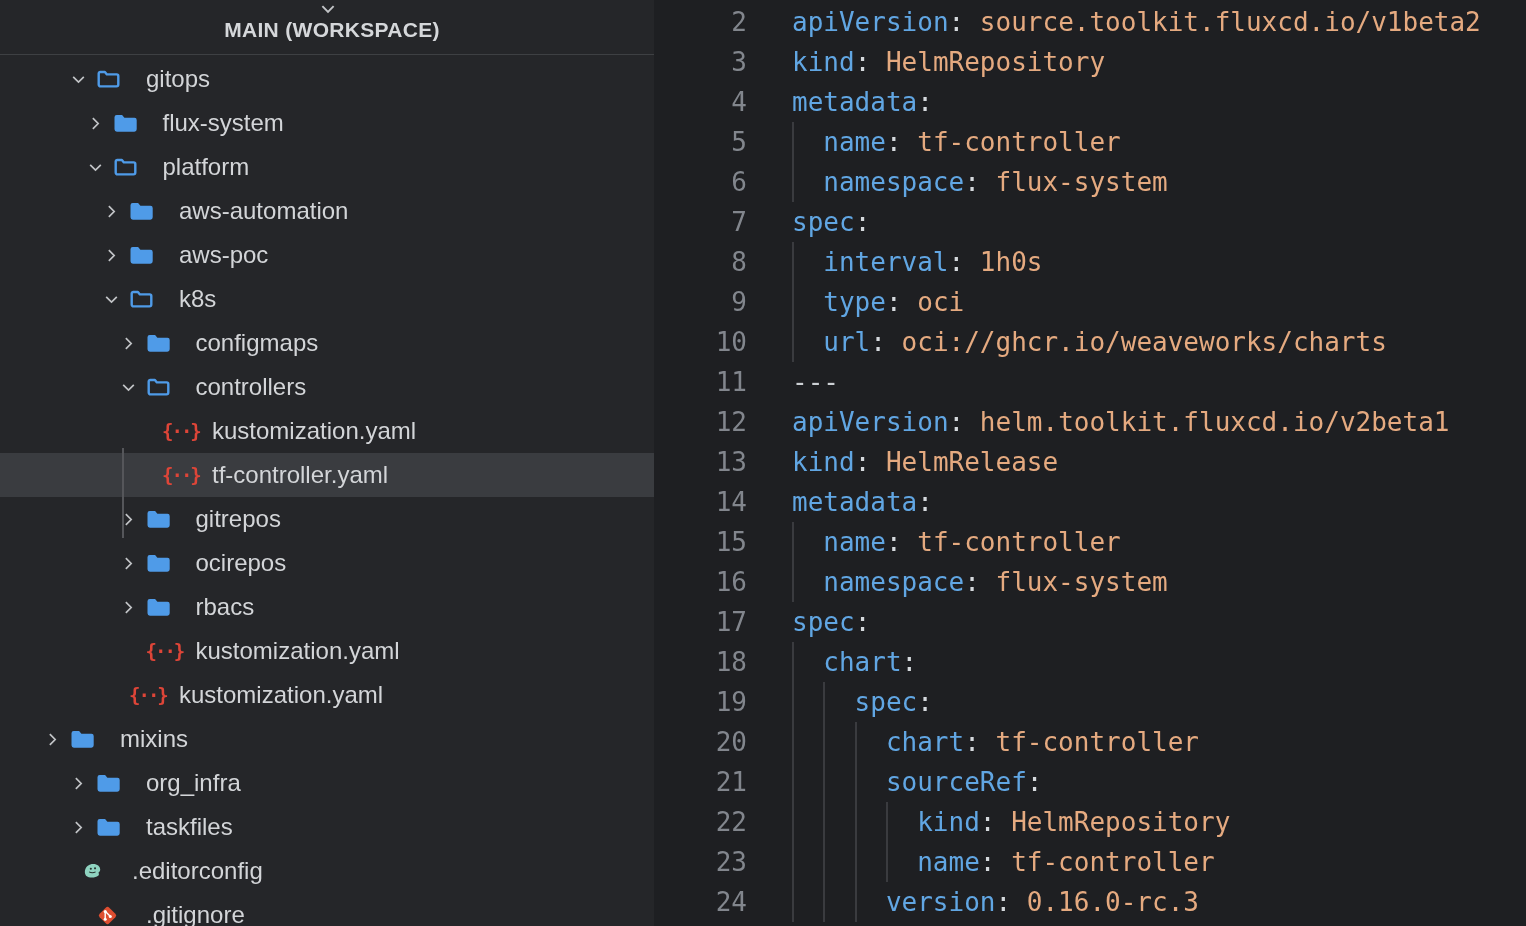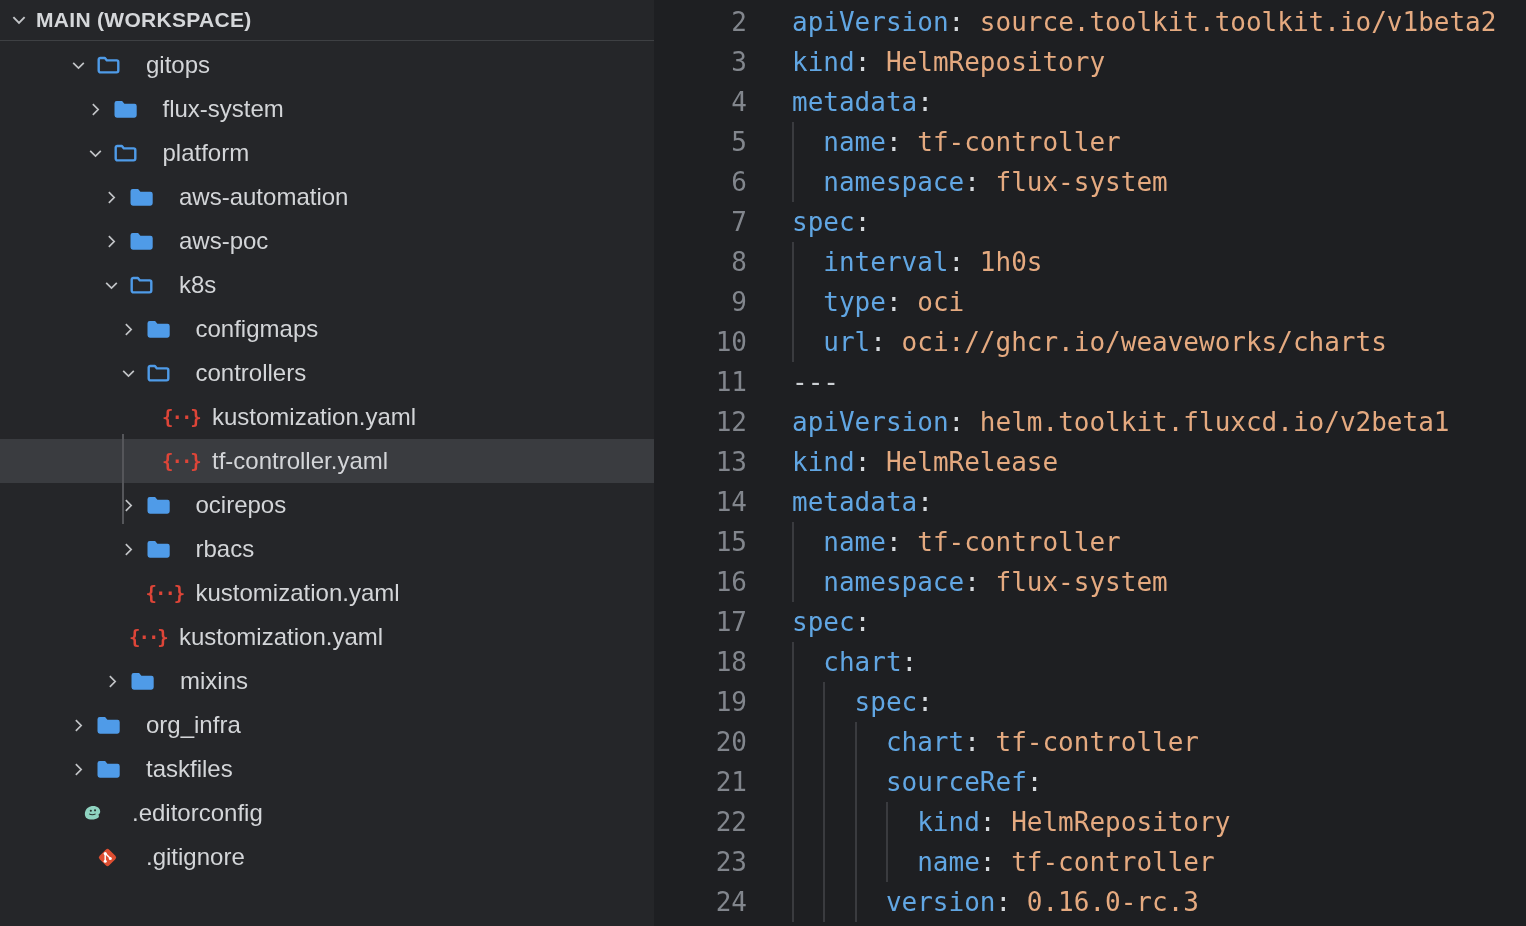--- a/index.html
+++ b/index.html
@@ -9,22 +9,22 @@
     --line-number:#82868d; --key-blue:#61a6e3; --punct:#d5d9dd;
     --value-orange:#e5aa80; --plain:#ccd0d4; --guide:#3a3b3f; --tree-guide:#55565a;
   }
   *{margin:0;padding:0;box-sizing:border-box;}
   html,body{width:1526px;height:926px;overflow:hidden;}
   body{background:var(--editor-bg);font-family:"Liberation Sans",sans-serif;}
   .app{display:flex;width:1526px;height:926px;}
 
   
   .sidebar{width:654px;flex:none;background:var(--sidebar-bg);height:100%;overflow:hidden;}
-  .section-header{height:41px;display:flex;align-items:center;padding-left:10px;
-    border-bottom:1px solid var(--header-border);}
+  .section-header{height:55px;display:flex;align-items:center;padding-left:10px;
+    border-bottom:1px solid var(--header-border);flex-direction:column;}
   .section-header .hdr-chev{width:26px;flex:none;display:flex;align-items:center;color:var(--chevron);}
   .hdr-label{font-size:21px;font-weight:700;color:var(--header-text);letter-spacing:.3px;white-space:nowrap;}
   .tree{position:relative;padding-top:2px;}
   .tree-row{height:44px;display:flex;align-items:center;white-space:nowrap;}
   .tree-row.selected{background:var(--selected-bg);}
   .chev-slot{width:26px;flex:none;display:flex;align-items:center;color:var(--chevron);}
   .icon-slot{width:30px;flex:none;display:flex;align-items:center;}
   .tree-label{margin-left:20px;font-size:24px;color:var(--text);}
   .yaml-glyph{font-family:"DejaVu Sans Mono",monospace;font-weight:700;font-size:19px;
     letter-spacing:-2px;color:var(--yaml-red);line-height:1;}
@@ -181,20 +181,33 @@
     <span class="chev-slot">
             <svg width="17" height="17" viewBox="0 0 16 16">
               <path d="M5.5 3 L10.5 8 L5.5 13" fill="none" stroke="currentColor" stroke-width="1.6"></path>
             </svg>
           </span>
     <span class="icon-slot">
             <svg width="24" height="20" viewBox="0 0 24 20">
               <path fill="var(--folder-blue)" d="M1.5 4.2a2.2 2.2 0 0 1 2.2-2.2h5.4l2.3 2.7h10.1a2.2 2.2 0 0 1 2.2 2.2v9.4a2.4 2.4 0 0 1-2.4 2.4H3.9a2.4 2.4 0 0 1-2.4-2.4z"></path>
             </svg>
           </span>
+    <span class="tree-label">gitrepos</span>
+  </div>
+        <div class="tree-row" style="padding-left: 119.5px;">
+    <span class="chev-slot">
+            <svg width="17" height="17" viewBox="0 0 16 16">
+              <path d="M5.5 3 L10.5 8 L5.5 13" fill="none" stroke="currentColor" stroke-width="1.6"></path>
+            </svg>
+          </span>
+    <span class="icon-slot">
+            <svg width="24" height="20" viewBox="0 0 24 20">
+              <path fill="var(--folder-blue)" d="M1.5 4.2a2.2 2.2 0 0 1 2.2-2.2h5.4l2.3 2.7h10.1a2.2 2.2 0 0 1 2.2 2.2v9.4a2.4 2.4 0 0 1-2.4 2.4H3.9a2.4 2.4 0 0 1-2.4-2.4z"></path>
+            </svg>
+          </span>
     <span class="tree-label">ocirepos</span>
   </div>
         <div class="tree-row" style="padding-left: 119.5px;">
     <span class="chev-slot">
             <svg width="17" height="17" viewBox="0 0 16 16">
               <path d="M5.5 3 L10.5 8 L5.5 13" fill="none" stroke="currentColor" stroke-width="1.6"></path>
             </svg>
           </span>
     <span class="icon-slot">
             <svg width="24" height="20" viewBox="0 0 24 20">
@@ -210,21 +223,21 @@
           </span>
     <span class="tree-label">kustomization.yaml</span>
   </div>
         <div class="tree-row" style="padding-left: 103px;">
     <span class="chev-slot"></span>
     <span class="icon-slot">
             <span class="yaml-glyph">{··}</span>
           </span>
     <span class="tree-label">kustomization.yaml</span>
   </div>
-        <div class="tree-row" style="padding-left: 104px;">
+        <div class="tree-row" style="padding-left: 44px;">
     <span class="chev-slot">
             <svg width="17" height="17" viewBox="0 0 16 16">
               <path d="M5.5 3 L10.5 8 L5.5 13" fill="none" stroke="currentColor" stroke-width="1.6"></path>
             </svg>
           </span>
     <span class="icon-slot">
             <svg width="24" height="20" viewBox="0 0 24 20">
               <path fill="var(--folder-blue)" d="M1.5 4.2a2.2 2.2 0 0 1 2.2-2.2h5.4l2.3 2.7h10.1a2.2 2.2 0 0 1 2.2 2.2v9.4a2.4 2.4 0 0 1-2.4 2.4H3.9a2.4 2.4 0 0 1-2.4-2.4z"></path>
             </svg>
           </span>
@@ -284,21 +297,21 @@
           </span>
     <span class="tree-label">.gitignore</span>
   </div>
       </div>
   </aside>
 
   <main class="editor" id="editor">
     <div id="code">
         <div class="code-line">
     <span class="ln">2</span>
-    <span class="code-text"><span class="ind" style="width: 0ch;"></span><span class="tok-key">apiVersion</span><span class="tok-punct">:</span> <span class="tok-val">source.toolkit.toolkit.io/v1beta2</span></span>
+    <span class="code-text"><span class="ind" style="width: 0ch;"></span><span class="tok-key">apiVersion</span><span class="tok-punct">:</span> <span class="tok-val">source.toolkit.fluxcd.io/v1beta2</span></span>
   </div>
         <div class="code-line">
     <span class="ln">3</span>
     <span class="code-text"><span class="ind" style="width: 0ch;"></span><span class="tok-key">kind</span><span class="tok-punct">:</span> <span class="tok-val">HelmRepository</span></span>
   </div>
         <div class="code-line">
     <span class="ln">4</span>
     <span class="code-text"><span class="ind" style="width: 0ch;"></span><span class="tok-key">metadata</span><span class="tok-punct">:</span></span>
   </div>
         <div class="code-line">

